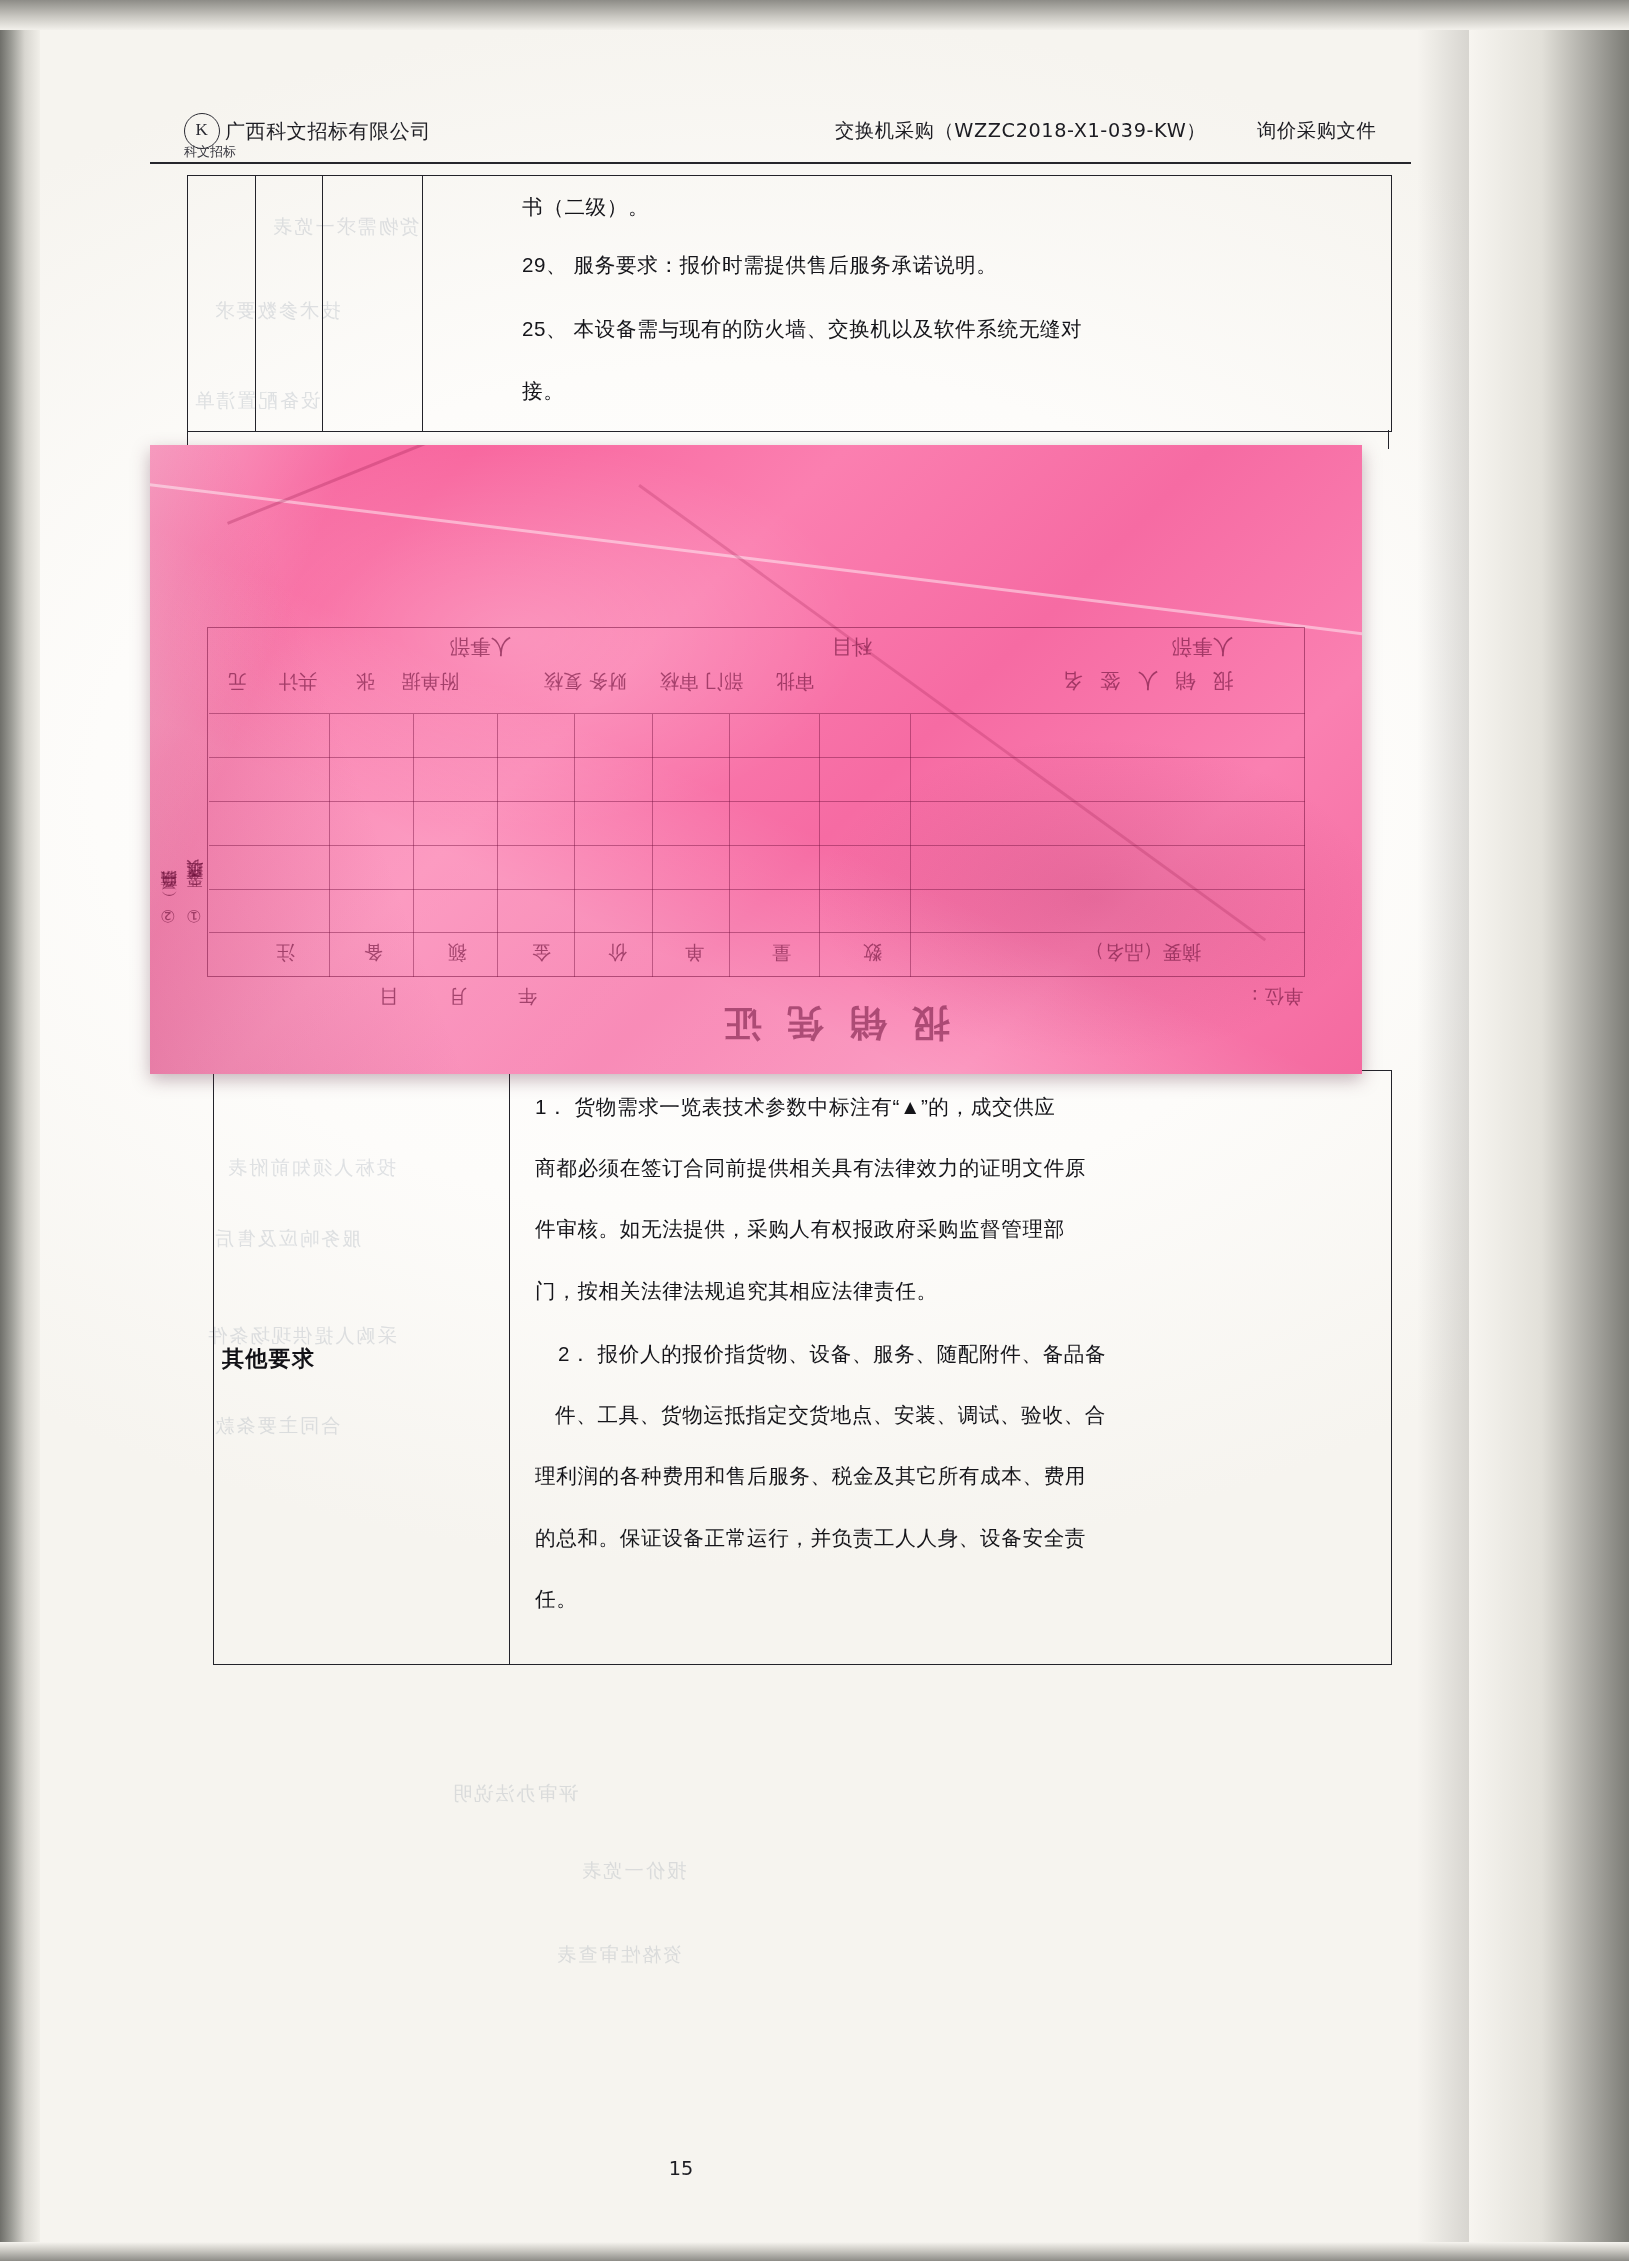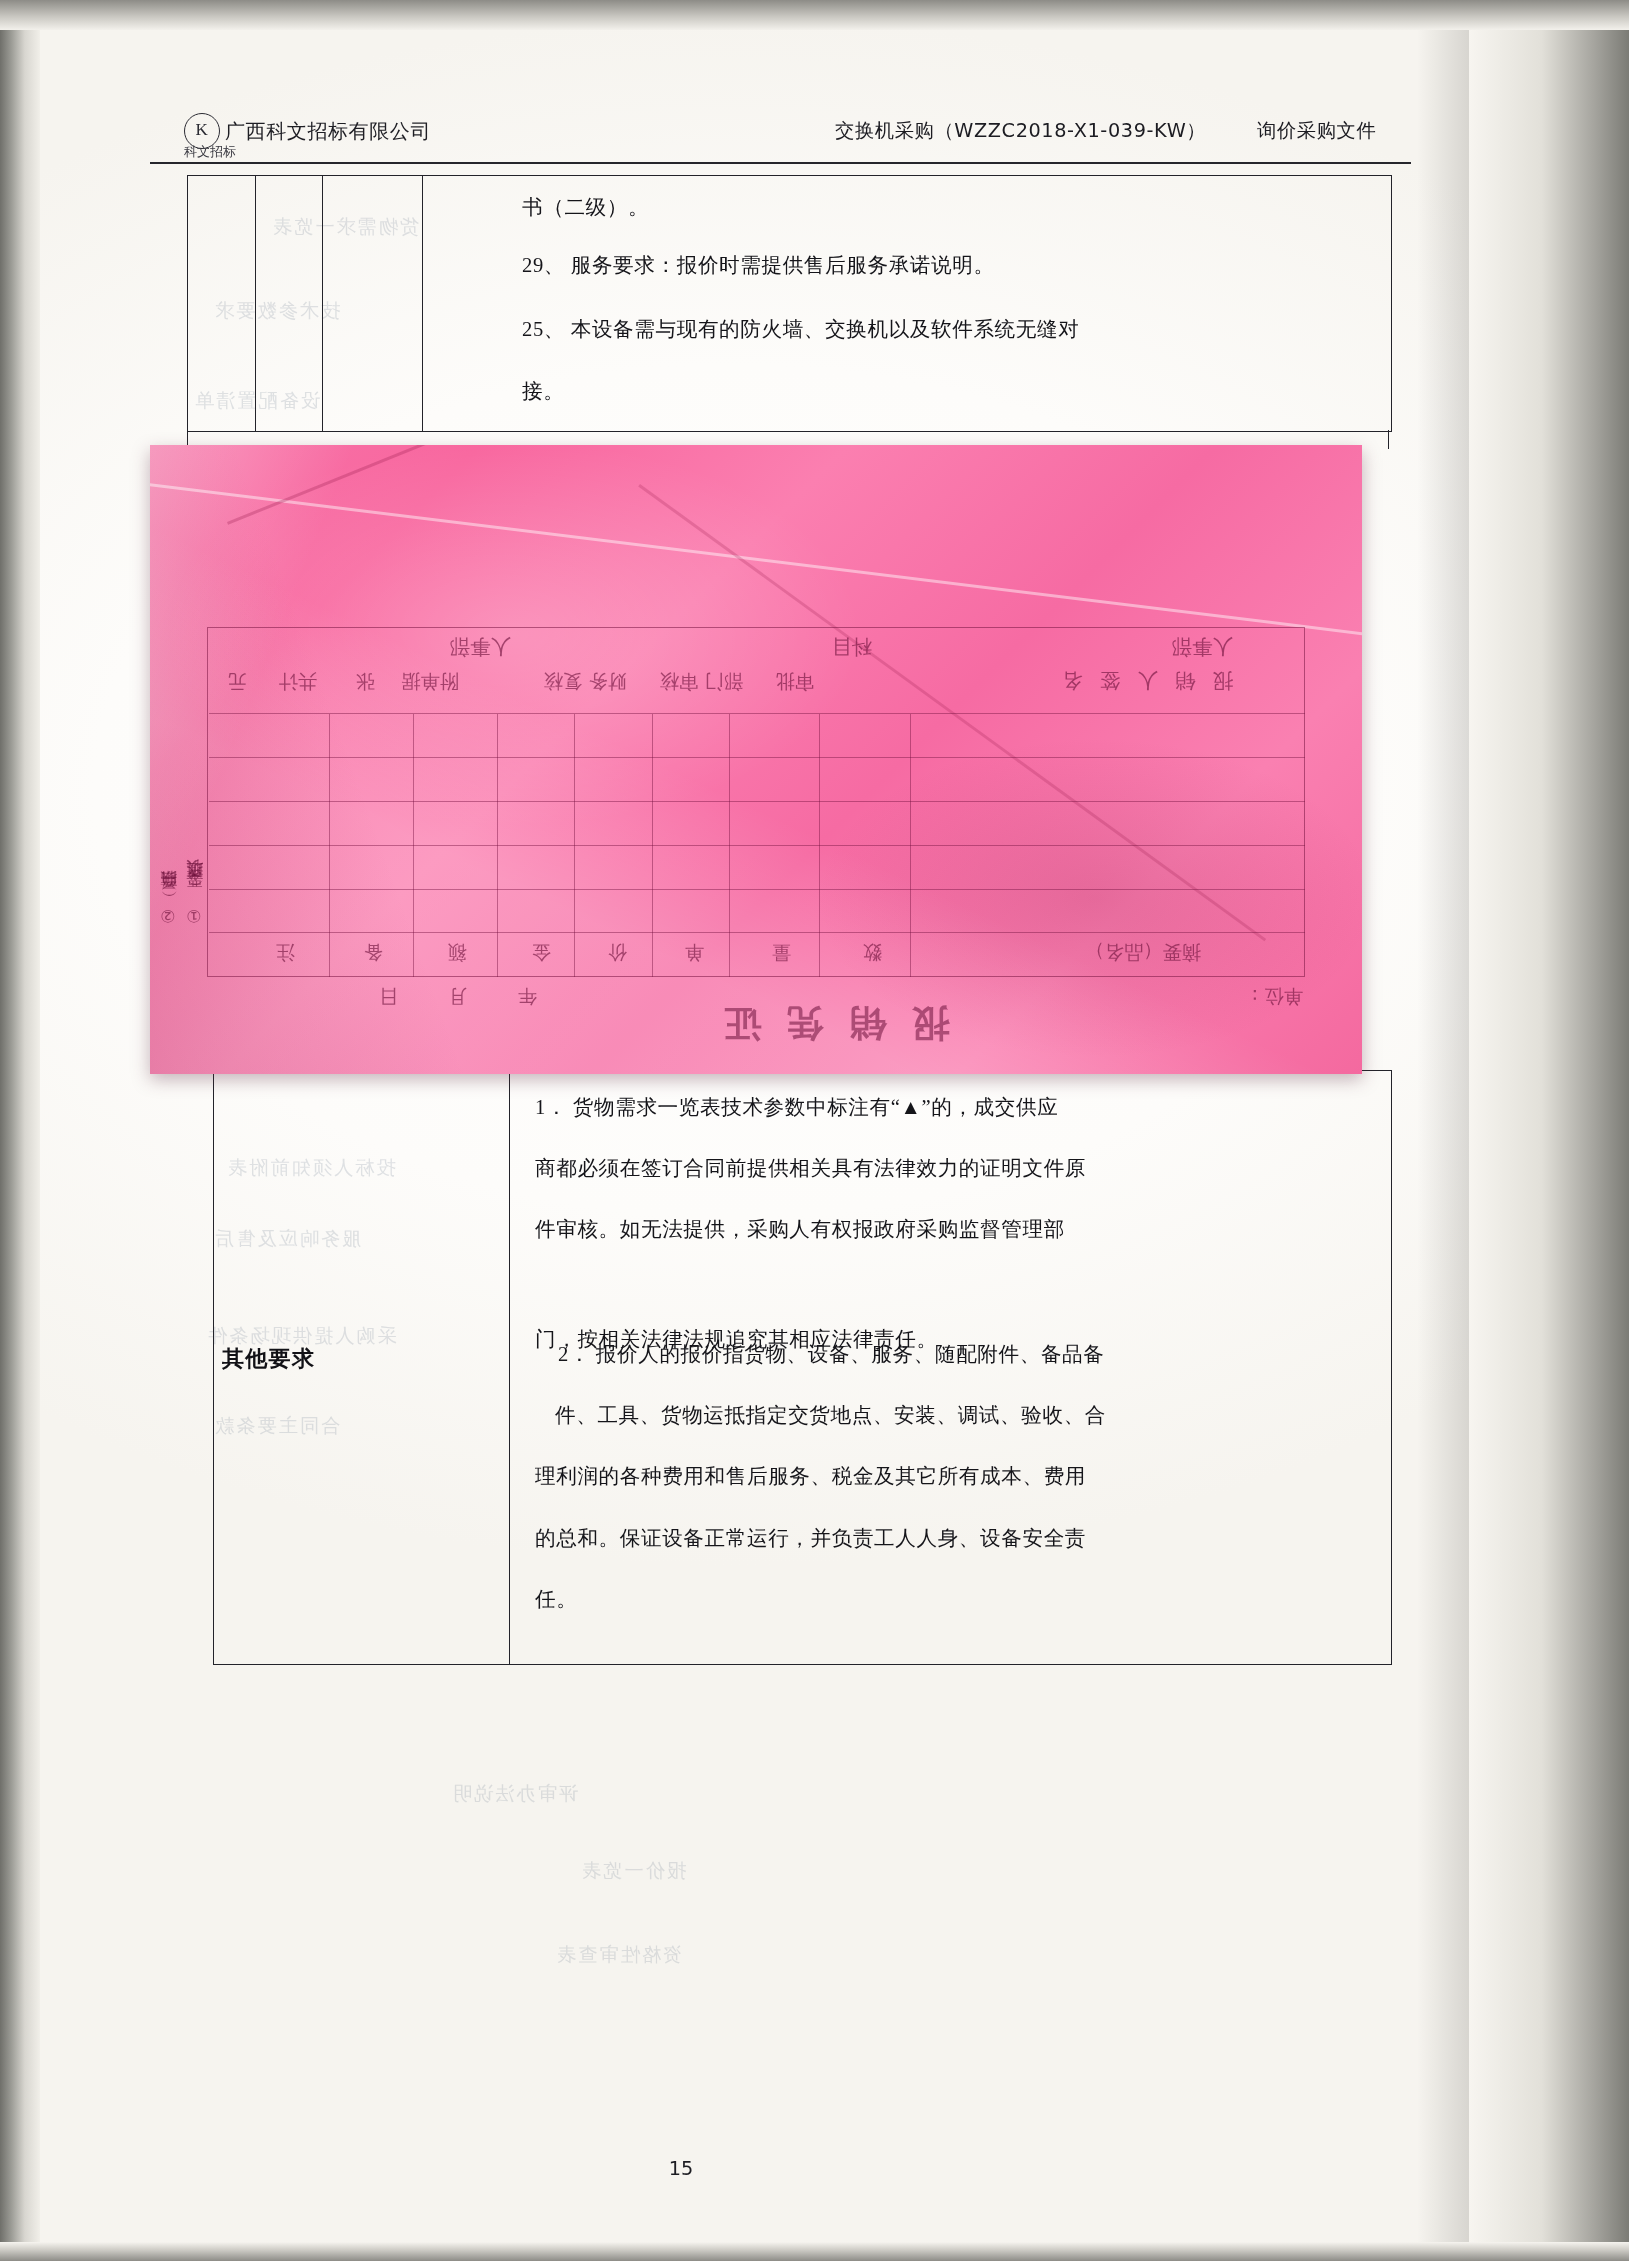--- a/index.html
+++ b/index.html
@@ -130,21 +130,21 @@
     border: 1.3px solid #23232a;
   }
   .vline {
     position: absolute;
     width: 1.3px;
     background: #23232a;
   }
   .txt {
     position: absolute;
     color: #16161b;
-    font-family: Liberation Serif, serif;
+    font-family: Liberation Sans, sans-serif;
     white-space: nowrap;
   }
   .body-line {
     font-size: 20.6px;
     letter-spacing: 0.6px;
     color: #15151a;
   }
   .other-label {
     font-size: 22px;
     font-weight: bold;
@@ -288,21 +288,21 @@
   <div class="vline" style="left:1388px; top:430px; height:19.3px;"></div>
 
   <div class="cellbox" style="left:213px; top:1070px; width:1177px; height:593px;"></div>
   <div class="vline" style="left:509px; top:1070px; height:594px;"></div>
 
   <div class="txt other-label" style="left:222px; top:1344px;">其他要求</div>
 
   <div class="txt body-line" style="left:535px; top:1093px;">1． 货物需求一览表技术参数中标注有“▲”的，成交供应</div>
   <div class="txt body-line" style="left:535px; top:1154px;">商都必须在签订合同前提供相关具有法律效力的证明文件原</div>
   <div class="txt body-line" style="left:535px; top:1215px;">件审核。如无法提供，采购人有权报政府采购监督管理部</div>
-  <div class="txt body-line" style="left:535px; top:1277px;margin-top:48px;">门，按相关法律法规追究其相应法律责任。</div>
+  <div class="txt body-line" style="left:535px; top:1277px;">门，按相关法律法规追究其相应法律责任。</div>
   <div class="txt body-line" style="left:558px; top:1340px;">2． 报价人的报价指货物、设备、服务、随配附件、备品备</div>
   <div class="txt body-line" style="left:535px; top:1401px;margin-left:20px;">件、工具、货物运抵指定交货地点、安装、调试、验收、合</div>
   <div class="txt body-line" style="left:535px; top:1462px;">理利润的各种费用和售后服务、税金及其它所有成本、费用</div>
   <div class="txt body-line" style="left:535px; top:1524px;">的总和。保证设备正常运行，并负责工人人身、设备安全责</div>
   <div class="txt body-line" style="left:535px; top:1585px;">任。</div>
 
   <div class="receipt">
     <div class="creaseA"></div>
     <div class="creaseB"></div>
     <div class="creaseC"></div>

